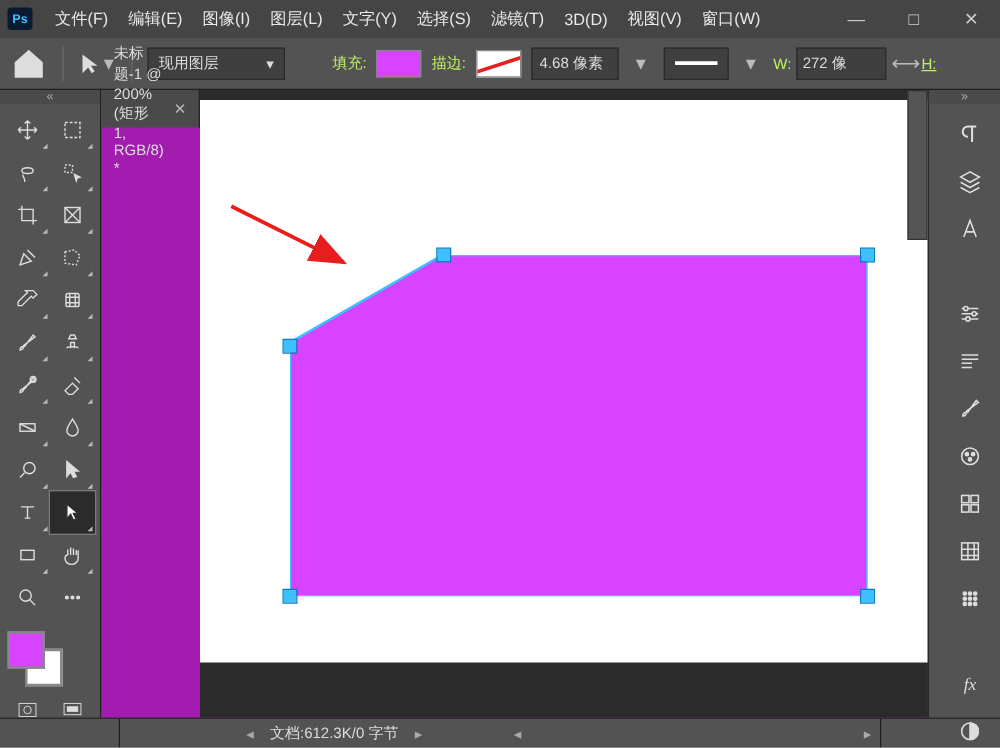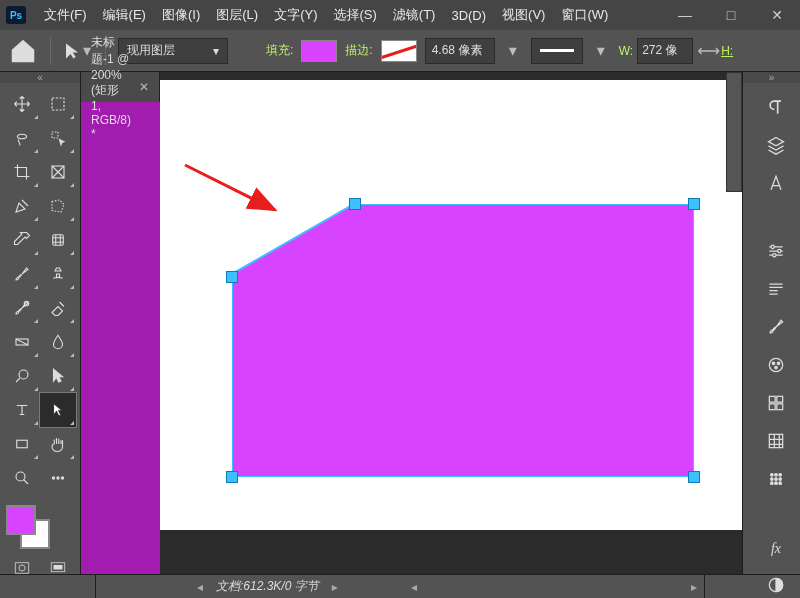--- a/index.html
+++ b/index.html
@@ -20,21 +20,21 @@
   .sel-wide { width:110px; justify-content:space-between; }
   .opt-label { font-size:12px; color:#bef264; }
   .fill-swatch { width:36px; height:22px; border:1px solid #888; background:#d843ff; }
   .stroke-swatch { width:36px; height:22px; border:1px solid #888; background:#fff; position:relative; overflow:hidden; }
   .stroke-swatch::before { content:""; position:absolute; left:-4px; top:9px; width:44px; height:3px; background:#e81e1e; transform:rotate(-18deg); }
   .num-in { width:70px; height:26px; background:#3f3f3f; border:1px solid #2a2a2a; color:#ddd; font-size:12px; padding:0 6px; }
   .chev { width:20px; text-align:center; color:#bbb; }
   .linebox { width:52px; height:26px; background:#3f3f3f; border:1px solid #2a2a2a; display:flex; align-items:center; justify-content:center; }
   .linebox .ln { width:34px; height:3px; background:#fff; }
   .wfield { display:flex; align-items:center; gap:4px; }
-  .wfield .wval { width:56px; height:26px; background:#3f3f3f; border:1px solid #2a2a2a; color:#ddd; font-size:12px; padding:0 4px; }
+  .wfield .wval { width:72px; height:26px; background:#3f3f3f; border:1px solid #2a2a2a; color:#ddd; font-size:12px; padding:0 4px; }
 
   
   .main { display:flex; height:calc(598px - 30px - 42px - 24px); }
   .toolbox-wrap { width:96px; background:#535353; border-right:1px solid #1e1e1e; display:flex; flex-direction:column; }
   .tb-collapse { height:16px; display:flex; align-items:center; justify-content:center; color:#aaa; font-size:10px; background:#4a4a4a; }
   .tb-grid { flex:1; display:grid; grid-template-columns:1fr 1fr; grid-auto-rows:34px; padding:4px; gap:0; }
   .tool { display:flex; align-items:center; justify-content:center; color:#ddd; position:relative; }
   .tool.sel-tool { background:#2b2b2b; outline:1px solid #7a7a7a; }
   .tool .tri { position:absolute; right:2px; bottom:2px; width:0; height:0; border-left:4px solid transparent; border-bottom:4px solid #bbb; }
   .tool svg { width:18px; height:18px; stroke:#ddd; fill:none; stroke-width:1.5; }
@@ -69,21 +69,21 @@
   .rp-ico { width:28px; height:26px; display:flex; align-items:flex-end; justify-content:center; color:#ddd; }
   .rp-ico svg { width:20px; height:20px; stroke:#ddd; fill:none; stroke-width:1.5; }
   .rp-gap { height:18px; }
 
   
   .status { height:24px; background:#535353; border-top:1px solid #1e1e1e; display:flex; align-items:center; }
   .st-left { width:96px; height:100%; border-right:1px solid #1e1e1e; }
   .st-mid { flex:1; display:flex; align-items:center; font-size:12px; color:#ddd; position:relative; }
   .st-zoom { width:80px; height:100%; background:#e6e6e6; margin-right:14px; }
   .st-nav { width:20px; text-align:center; color:#aaa; }
-  .st-text { padding:0 6px;font-style:italic; }
+  .st-text { padding:0 6px; }
   .st-right { width:96px; height:100%; border-left:1px solid #1e1e1e; }
 </style>
 </head>
 <body>
 
 <div class="menubar">
   <div class="ps-logo">Ps</div>
   <div class="menu-item">文件(F)</div>
   <div class="menu-item">编辑(E)</div>
   <div class="menu-item">图像(I)</div>

